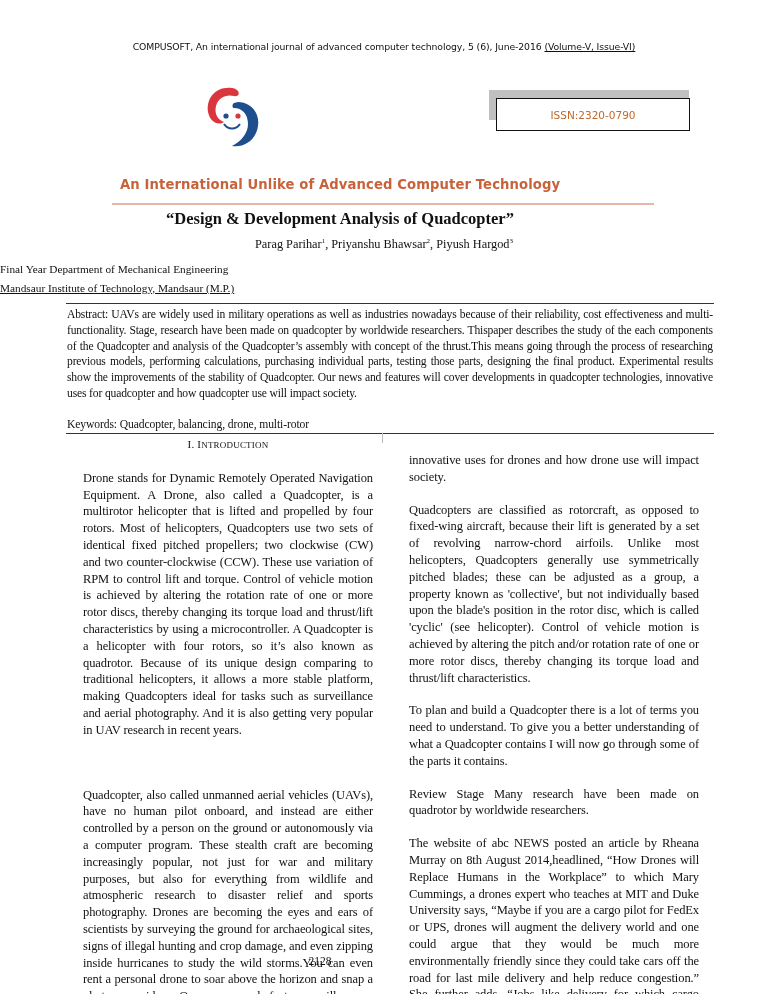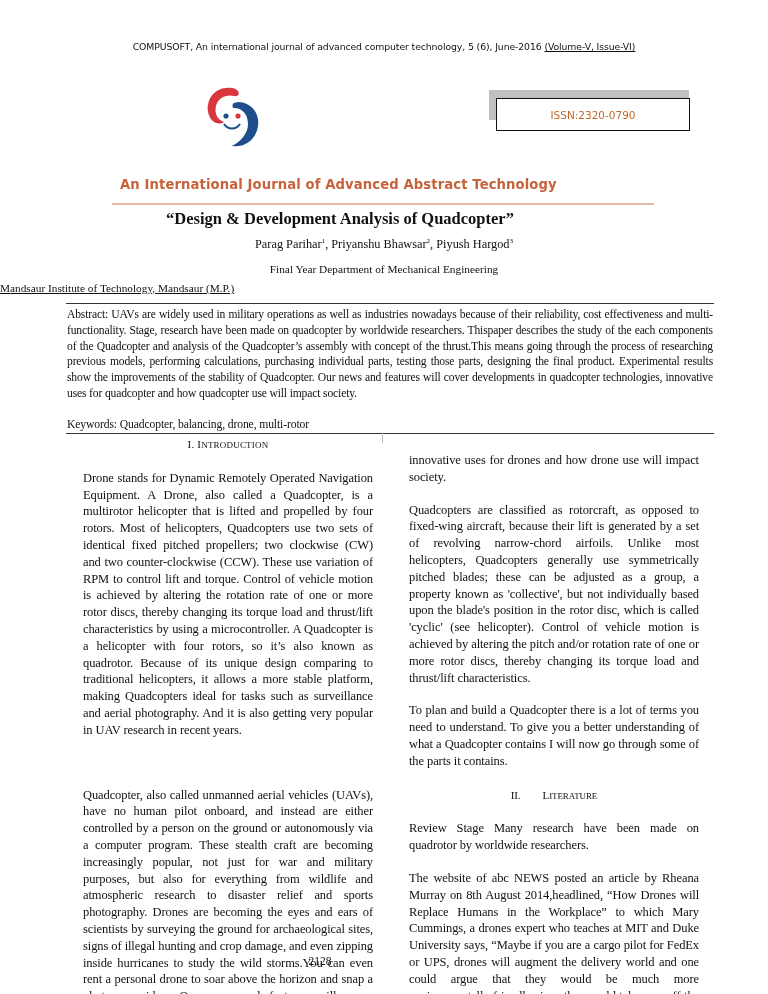--- a/index.html
+++ b/index.html
@@ -37,21 +37,21 @@
       font-family: "DejaVu Sans", sans-serif; font-size: 10.5px; color: #c0692b;
     }
 
     
     .title {
       position: absolute; left: 0; top: 209px; width: 680px; text-align: center;
       font-weight: bold; font-size: 16.5px; color: #111;
     }
     .authors { position: absolute; left: 0; top: 237px; width: 768px; text-align: center; font-size: 12.3px; }
     .authors sup { font-size: 7px; vertical-align: super; line-height: 0; }
-    .affil1 { position: absolute; left: 0; top: 263px; width: 768px; text-align: center; font-size: 11.3px; }
+    .affil1 { position: absolute; left: 0; top: 263px; width: 768px; text-align: left; font-size: 11.3px; }
     .affil2 { position: absolute; left: 0; top: 282px; width: 768px; text-align: left; font-size: 11.3px; text-decoration: underline; }
 
     .rule-top { position: absolute; left: 66px; top: 303px; width: 648px; height: 1px; background: #333; }
     .abstract {
       position: absolute; left: 67px; top: 307px; width: 646px;
       font-size: 11.6px; line-height: 15.8px; text-align: justify; letter-spacing: -0.15px;
     }
     .keywords { position: absolute; left: 67px; top: 418px; font-size: 11.6px; letter-spacing: -0.1px; }
     .rule-mid { position: absolute; left: 66px; top: 433px; width: 648px; height: 1px; background: #333; }
     .col-div { position: absolute; left: 382px; top: 433px; width: 1px; height: 10px; background: #bbb; }
@@ -77,21 +77,21 @@
 
 <div class="logo">
   <svg class="logo-swirl" viewBox="0 0 70 66">
     <path d="M34 4 C18 2 8 14 10 28 C12 38 20 42 26 38 C20 36 16 30 18 22 C20 14 28 10 36 12 C40 13 42 10 40 7 C38 5 36 4 34 4 Z" fill="#d9363e"></path>
     <path d="M40 18 C52 18 62 28 60 42 C58 56 46 64 34 62 C42 58 50 50 50 40 C50 30 44 24 36 24 C34 24 34 20 36 19 Z" fill="#1f4e8c"></path>
     <circle cx="28" cy="32" r="2.6" fill="#1f4e8c"></circle>
     <circle cx="40" cy="32" r="2.6" fill="#d9363e"></circle>
     <path d="M26 40 C30 46 38 46 42 40" stroke="#1f4e8c" stroke-width="2" fill="none"></path>
   </svg>
 </div>
-<div class="tagline">An International Journal of Advanced Abstract Technology</div>
+<div class="tagline">An International Unlike of Advanced Computer Technology</div>
 <div class="logo-rule"></div>
 
 <div class="issn-shadow"></div>
 <div class="issn-box">
   <span>ISSN:2320-0790</span>
 </div>
 
 <div class="title">“Design &amp; Development Analysis of Quadcopter”</div>
 <div class="authors">
   <span>Parag Parihar</span><sup>1</sup>,
@@ -113,20 +113,17 @@
   </div>
   <p>Drone stands for Dynamic Remotely Operated Navigation Equipment. A Drone, also called a Quadcopter, is a multirotor helicopter that is lifted and propelled by four rotors. Most of helicopters, Quadcopters use two sets of identical fixed pitched propellers; two clockwise (CW) and two counter-clockwise (CCW). These use variation of RPM to control lift and torque. Control of vehicle motion is achieved by altering the rotation rate of one or more rotor discs, thereby changing its torque load and thrust/lift characteristics by using a microcontroller. A Quadcopter is a helicopter with four rotors, so it’s also known as quadrotor. Because of its unique design comparing to traditional helicopters, it allows a more stable platform, making Quadcopters ideal for tasks such as surveillance and aerial photography. And it is also getting very popular in UAV research in recent years.</p>
   <div class="gap"></div>
   <p>Quadcopter, also called unmanned aerial vehicles (UAVs), have no human pilot onboard, and instead are either controlled by a person on the ground or autonomously via a computer program. These stealth craft are becoming increasingly popular, not just for war and military purposes, but also for everything from wildlife and atmospheric research to disaster relief and sports photography. Drones are becoming the eyes and ears of scientists by surveying the ground for archaeological sites, signs of illegal hunting and crop damage, and even zipping inside hurricanes to study the wild storms.You can even rent a personal drone to soar above the horizon and snap a photo or video. Our news and features will cover developments in drone technologies,</p>
 </div>
 
 <div class="col col-right">
   <p>innovative uses for drones and how drone use will impact society.</p>
   <p>Quadcopters are classified as rotorcraft, as opposed to fixed-wing aircraft, because their lift is generated by a set of revolving narrow-chord airfoils. Unlike most helicopters, Quadcopters generally use symmetrically pitched blades; these can be adjusted as a group, a property known as 'collective', but not individually based upon the blade's position in the rotor disc, which is called 'cyclic' (see helicopter). Control of vehicle motion is achieved by altering the pitch and/or rotation rate of one or more rotor discs, thereby changing its torque load and thrust/lift characteristics.</p>
   <p>To plan and build a Quadcopter there is a lot of terms you need to understand. To give you a better understanding of what a Quadcopter contains I will now go through some of the parts it contains.</p>
-  <div class="sec-head-2">
-    <span class="num">II.</span><span>L</span><span class="sc" style="font-size:9px">ITERATURE</span>
-  </div>
   <p>Review Stage Many research have been made on quadrotor by worldwide researchers.</p>
   <p>The website of abc NEWS posted an article by Rheana Murray on 8th August 2014,headlined, “How Drones will Replace Humans in the Workplace” to which Mary Cummings, a drones expert who teaches at MIT and Duke University says, “Maybe if you are a cargo pilot for FedEx or UPS, drones will augment the delivery world and one could argue that they would be much more environmentally friendly since they could take cars off the road for last mile delivery and help reduce congestion.” She further adds, “Jobs like delivery for which cargo planes are used currently</p>
 </div>
 
 <div class="page-num">2128</div>
 
 </body></html>

